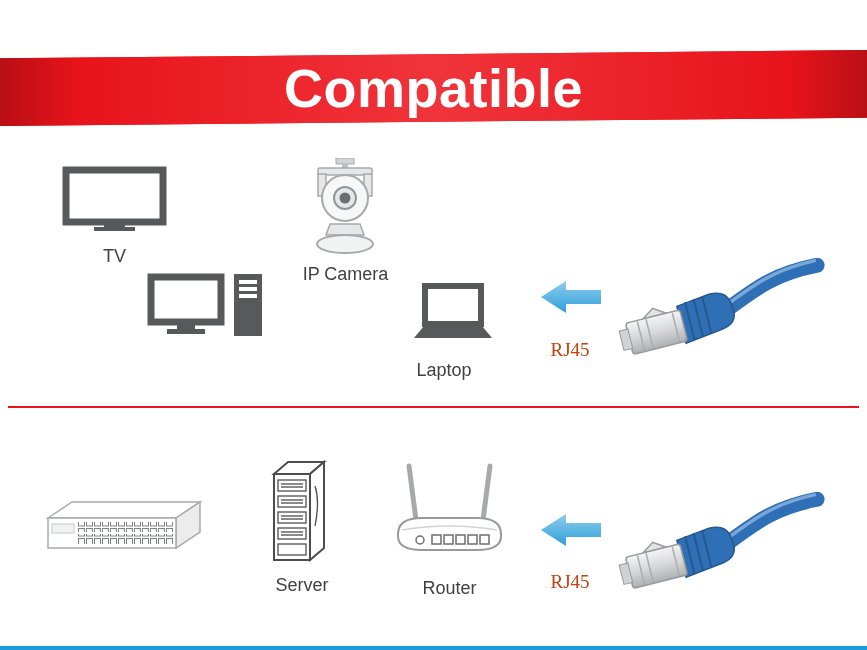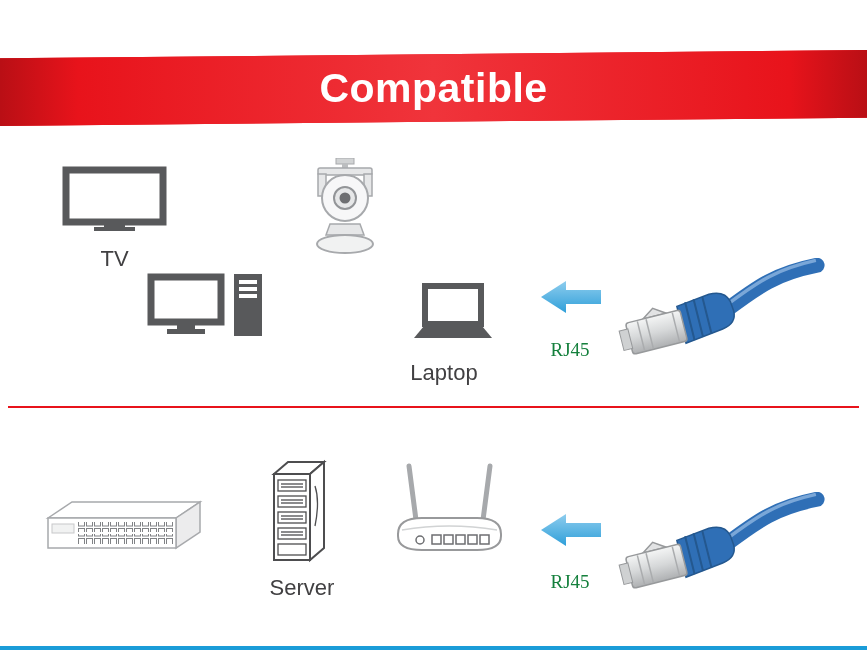--- a/index.html
+++ b/index.html
@@ -4,23 +4,23 @@
 <style>
   html,body{margin:0;padding:0;background:#fff;}
   .stage{position:relative;width:867px;height:650px;background:#fff;overflow:hidden;
          font-family:"Liberation Sans",sans-serif;margin:0 auto;}
   .abs{position:absolute;}
   .banner{left:0;top:50px;width:867px;height:76px;
           background-color:var(--banner-red,#e8131b);
           background-image:linear-gradient(90deg,#b90f15 0%,#e8131b 9%,#f0343b 50%,#e8131b 91%,#b90f15 100%);
           clip-path:polygon(0 11%,100% 0,100% 89%,0 100%);
           display:flex;align-items:center;justify-content:center;}
-  .banner-title{color:#fff;font-size:41px;font-weight:bold;letter-spacing:.5px;line-height:1;}
-  .label{position:absolute;color:var(--label-gray,#414042);font-size:22px;text-align:center;}
-  .rj45{position:absolute;color:#15803d;font-size:19px;text-align:center;
+  .banner-title{color:#fff;font-size:54px;font-weight:bold;letter-spacing:.5px;line-height:1;}
+  .label{position:absolute;color:var(--label-gray,#414042);font-size:18px;text-align:center;}
+  .rj45{position:absolute;color:#c2410c;font-size:19px;text-align:center;
         font-family:"Liberation Serif",serif;}
   .divider{position:absolute;left:8px;top:406px;width:851px;height:2px;
            background:var(--divider-red,#e8131b);}
   .bottom-border{position:absolute;left:0;bottom:0;width:100%;height:4px;
                  background:var(--bottom-strip-blue,#1a9cd8);}
 </style>
 </head>
 <body>
 
 <div class="stage">
@@ -41,20 +41,21 @@
     <rect x="42" y="6" width="6" height="5" fill="#bcbec0"></rect>
     <rect x="18" y="10" width="54" height="7" rx="2" fill="#e6e7e8" stroke="#a7a9ac" stroke-width="1.5"></rect>
     <rect x="18" y="16" width="8" height="22" fill="#e6e7e8" stroke="#a7a9ac" stroke-width="1.5"></rect>
     <rect x="64" y="16" width="8" height="22" fill="#e6e7e8" stroke="#a7a9ac" stroke-width="1.5"></rect>
     <circle cx="45" cy="40" r="23" fill="#f7f7f8" stroke="#a7a9ac" stroke-width="2"></circle>
     <circle cx="45" cy="40" r="11" fill="#e6e7e8" stroke="#939598" stroke-width="2"></circle>
     <circle cx="45" cy="40" r="5.5" fill="#6d6e71"></circle>
     <path d="M30 66 L60 66 L64 77 L26 77 Z" fill="#e6e7e8" stroke="#a7a9ac" stroke-width="1.5"></path>
     <ellipse cx="45" cy="86" rx="28" ry="9" fill="#f1f2f2" stroke="#a7a9ac" stroke-width="2"></ellipse>
   </svg>
+  <div class="label" style="left:288px;top:264px;width:115px">IP Camera</div>
 
   <svg class="abs" style="left:146px;top:272px" width="120" height="80" viewBox="0 0 120 80">
     <rect x="5" y="5" width="70" height="45" fill="#fff" stroke="#58595b" stroke-width="7"></rect>
     <rect x="31" y="50" width="18" height="7" fill="#58595b"></rect>
     <rect x="21" y="57" width="38" height="5" fill="#58595b"></rect>
     <rect x="88" y="2" width="28" height="62" fill="#58595b"></rect>
     <rect x="93" y="8" width="18" height="4" fill="#fff"></rect>
     <rect x="93" y="15" width="18" height="4" fill="#fff"></rect>
     <rect x="93" y="22" width="18" height="4" fill="#fff"></rect>
   </svg>
@@ -144,20 +145,21 @@
     <path d="M91 60 L98 6" stroke="#a7a9ac" stroke-width="5" stroke-linecap="round" fill="none"></path>
     <path d="M6 74 Q6 58 30 58 L85 58 Q109 58 109 74 L109 76 Q109 90 85 90 L30 90 Q6 90 6 76 Z" fill="#fff" stroke="#98999b" stroke-width="2"></path>
     <path d="M10 70 Q57 62 105 70" stroke="#d1d3d4" stroke-width="1.5" fill="none"></path>
     <circle cx="28" cy="80" r="4" fill="#fff" stroke="#6d6e71" stroke-width="1.5"></circle>
     <rect x="40" y="75" width="9" height="9" fill="#fff" stroke="#6d6e71" stroke-width="1.5"></rect>
     <rect x="52" y="75" width="9" height="9" fill="#fff" stroke="#6d6e71" stroke-width="1.5"></rect>
     <rect x="64" y="75" width="9" height="9" fill="#fff" stroke="#6d6e71" stroke-width="1.5"></rect>
     <rect x="76" y="75" width="9" height="9" fill="#fff" stroke="#6d6e71" stroke-width="1.5"></rect>
     <rect x="88" y="75" width="9" height="9" fill="#fff" stroke="#6d6e71" stroke-width="1.5"></rect>
   </svg>
+  <div class="label" style="left:392px;top:578px;width:115px">Router</div>
 
   <svg class="abs" style="left:541px;top:512px" width="60" height="36" viewBox="0 0 60 36">
     <defs>
       <linearGradient id="arrowG2" x1="0" y1="0" x2="0" y2="1">
         <stop offset="0" stop-color="#8ecdee"></stop>
           <stop offset="1" stop-color="#2f9fd9"></stop>
       </linearGradient>
     </defs>
     <polygon points="0,18 25,2 25,11 60,11 60,25 25,25 25,34" fill="url(#arrowG2)"></polygon>
   </svg>

